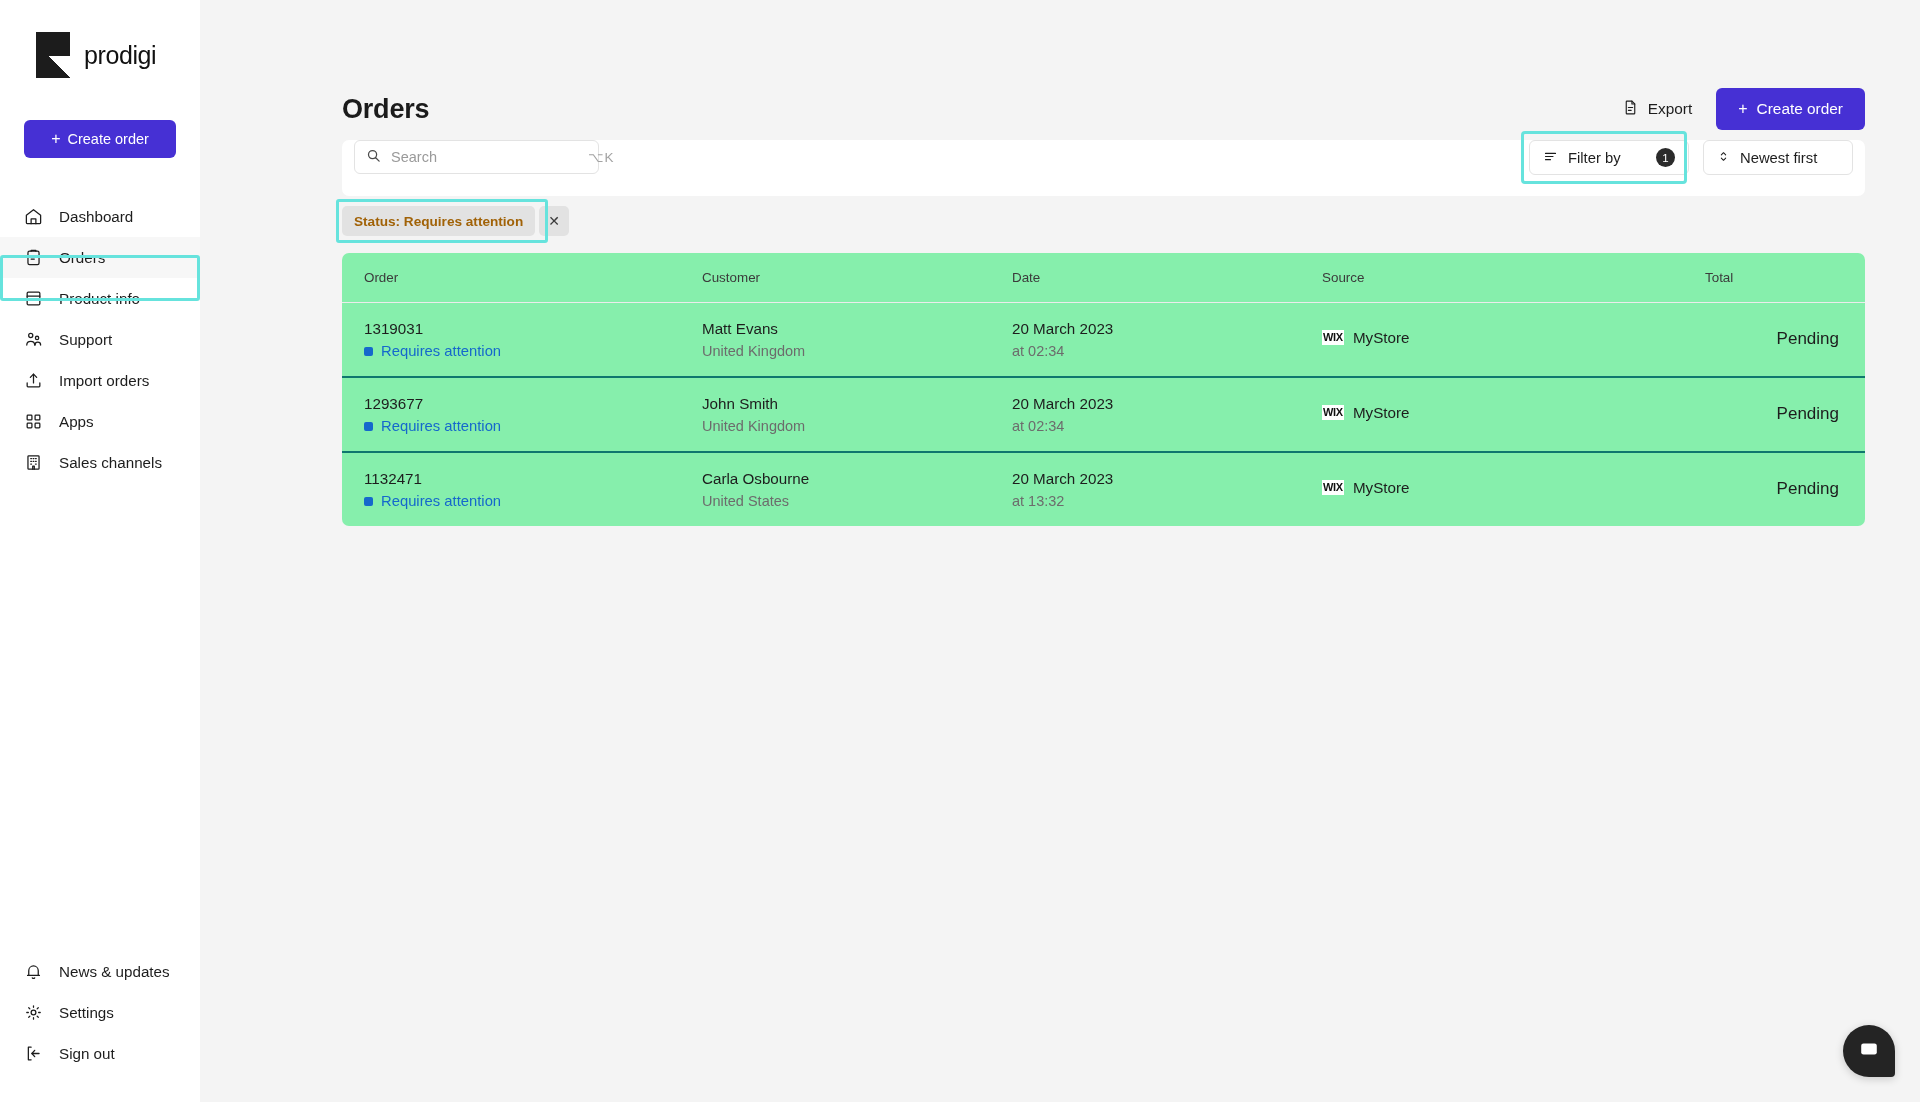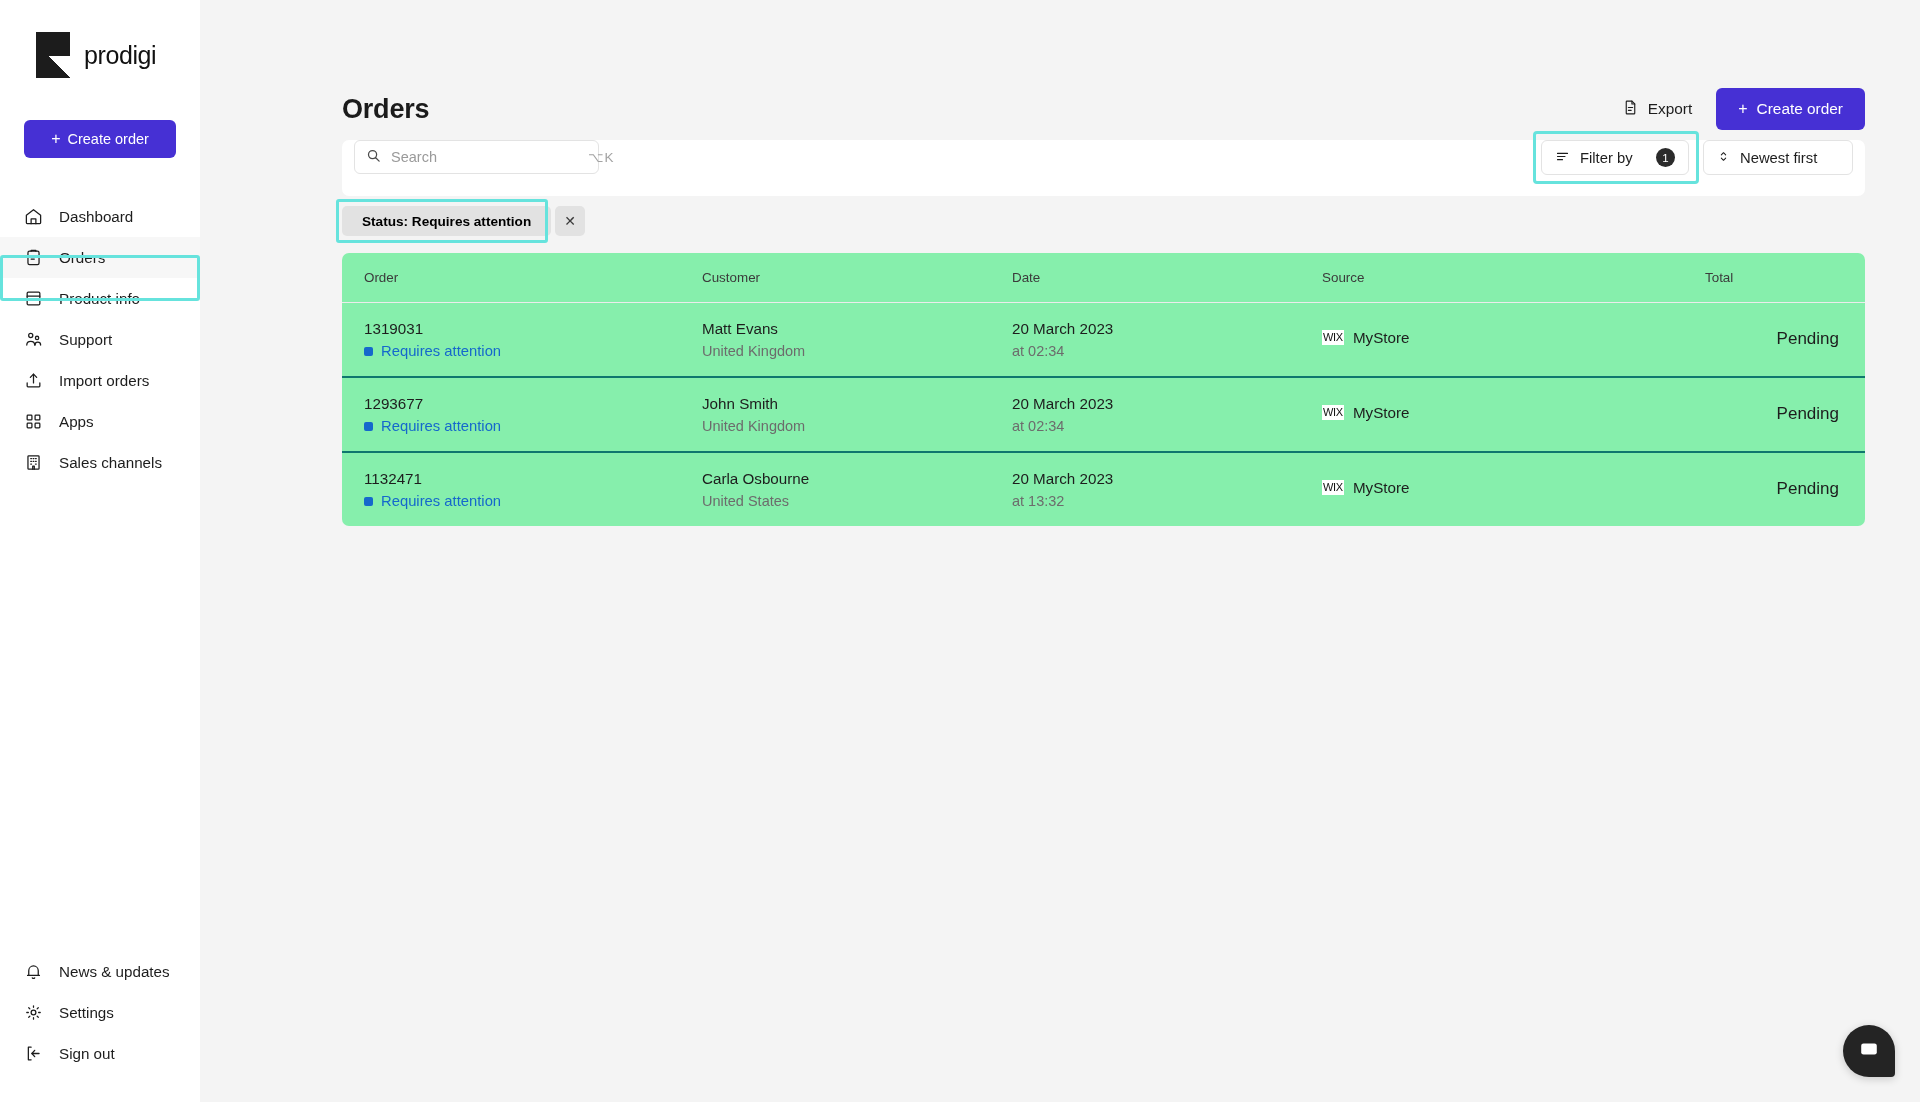--- a/index.html
+++ b/index.html
@@ -115,42 +115,42 @@
   .search-box input::placeholder { color: #9a9a9a; }
   .kbd-hint { font-size: 13.5px; color: #a3a3a3; letter-spacing: 1px; }
 
   .toolbar-right { margin-left: auto; display: flex; align-items: center; gap: 14px; position: relative; }
   .pill-btn {
     height: 35px; border: 1px solid #e3e3e3; border-radius: 6px;
     background: #fff; display: flex; align-items: center; gap: 10px;
     padding: 0 13px; font-size: 14.8px; color: #1d1d1d;
     font-family: inherit; cursor: pointer;
   }
-  .filter-btn { width: 148px; }
+  .filter-btn { width: 160px; }
   .sort-btn   { width: 150px; }
   .filter-badge {
     margin-left: auto;
     width: 19px; height: 19px; border-radius: 50%;
     background: #2b2b2b; color: #fff; font-size: 11.5px;
     display: flex; align-items: center; justify-content: center;
   }
   .hl-filter {
     position: absolute; left: -8px; top: -9px;
     width: 166px; height: 53px;
     border: 3px solid #66e3dd; border-radius: 4px;
     pointer-events: none;
   }
 
   
   .chips-row { margin-top: 10px; display: flex; align-items: center; position: relative; }
   .chip-group { display: flex; align-items: center; gap: 4px; }
   .chip {
     background: #e2e2e2; border-radius: 5px;
     height: 30px; display: flex; align-items: center;
-    padding: 0 20px; font-size: 13.6px; color: #000000; font-weight: bold;
+    padding: 0 12px; font-size: 13.6px; color: #a16207; font-weight: bold;
     cursor: pointer;
   }
   .chip-x {
     background: #e2e2e2; border-radius: 5px;
     width: 30px; height: 30px; display: flex;
     align-items: center; justify-content: center;
     font-size: 14px; color: #3a3a3a; border: none;
     cursor: pointer; font-family: inherit;
   }
   .hl-chip {
@@ -186,21 +186,21 @@
     margin-top: 6px; display: flex; align-items: center; gap: 8px;
     color: #1568cc; font-size: 14.8px; cursor: pointer;
   }
   .status-dot { width: 9px; height: 9px; background: #1568cc; border-radius: 2px; flex: 0 0 9px; }
   .cust-name { font-size: 15.2px; color: #1d1d1d; }
   .cust-sub  { margin-top: 6px; font-size: 14.5px; color: #6c6c6c; }
   .date-main { font-size: 15.2px; color: #1d1d1d; }
   .date-sub  { margin-top: 6px; font-size: 14.5px; color: #6c6c6c; }
   .source-cell { display: flex; align-items: center; gap: 9px; padding-top: 9px; }
   .wix-logo {
-    font-size: 11px; font-weight: normal; color: #111;
+    font-size: 11px; font-weight: bold; color: #111;
     letter-spacing: -0.3px; line-height: 1;
     background: #fff; padding: 2px 1px;
   }
   .source-name { font-size: 15.2px; color: #1d1d1d; }
   td.col-total { text-align: right; padding-right: 26px; padding-top: 26px; font-size: 17px; color: #1d1d1d; }
 
   
   .chat-fab {
     position: absolute; right: 25px; bottom: 25px;
     width: 52px; height: 52px; background: #242424;

